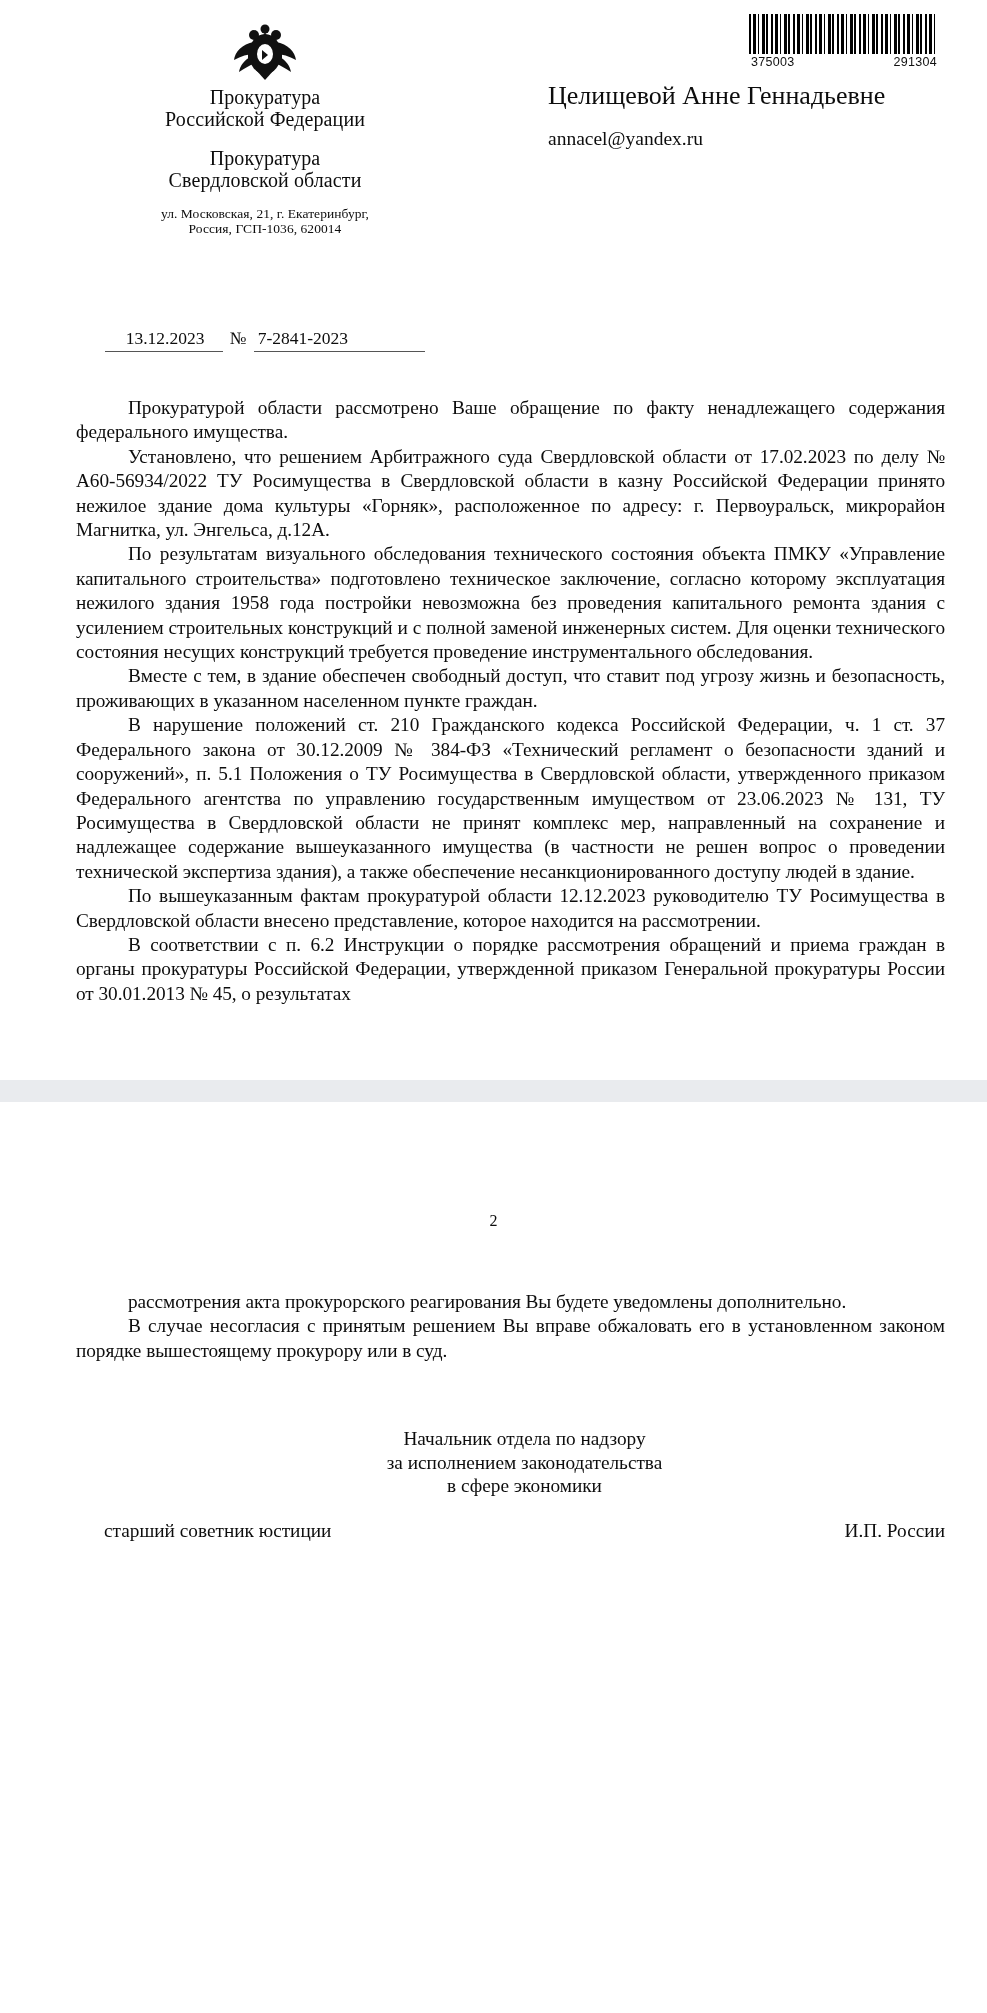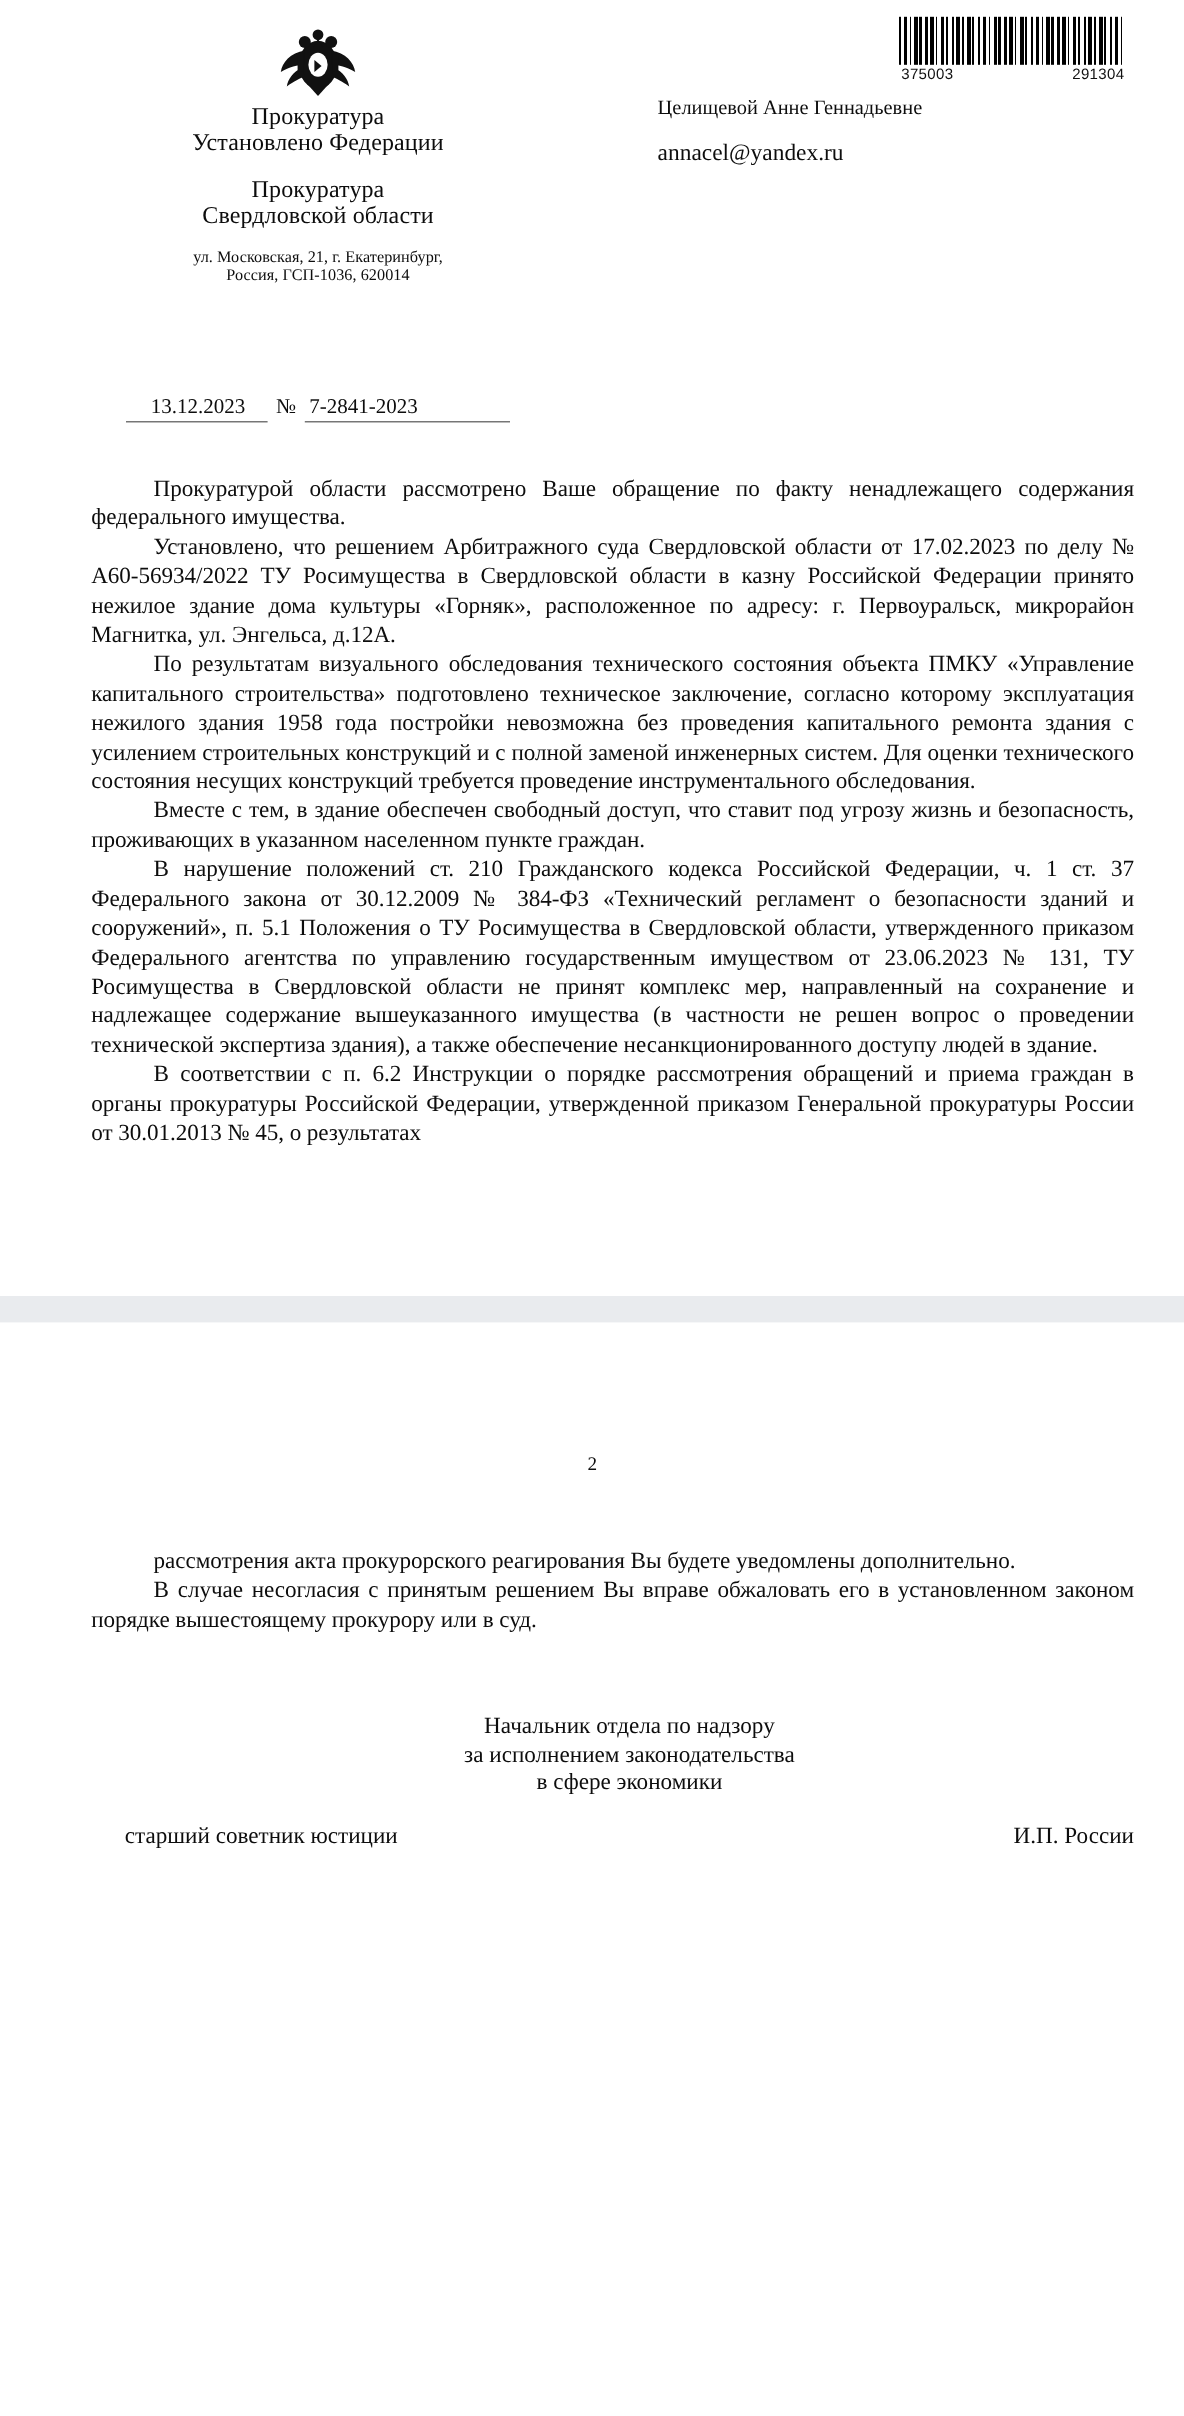--- a/index.html
+++ b/index.html
@@ -86,21 +86,21 @@
     letter-spacing: 0.05px;
   }
 
   .addressee {
     position: absolute;
     left: 548px;
     top: 80px;
     width: 380px;
   }
   .addressee-name {
-    font-size: 17px;
+    font-size: 26px;
     line-height: 1.2;
   }
   .addressee-email {
     font-size: 19.5px;
     margin-top: 17px;
   }
 
   .refline {
     position: absolute;
     left: 105px;
@@ -220,21 +220,21 @@
           <path d="M20 36 C12 40 8 46 7 52 C13 48 18 45 22 44 Z"></path>
           <path d="M46 36 C54 40 58 46 59 52 C53 48 48 45 44 44 Z"></path>
           <path d="M24 50 L33 60 L42 50 Z"></path>
           <rect x="16" y="24" width="5" height="16" rx="2"></rect>
           <rect x="45" y="24" width="5" height="16" rx="2"></rect>
         </g>
         <ellipse cx="33" cy="34" rx="8" ry="10" fill="#fff"></ellipse>
         <path d="M30 30 l6 5 l-6 5 z" fill="#111"></path>
       </svg>
       <div class="org-line">Прокуратура</div>
-      <div class="org-line">Установлено Федерации</div>
+      <div class="org-line">Российской Федерации</div>
       <div class="org-block-2">
         <div class="org-line">Прокуратура</div>
         <div class="org-line">Свердловской области</div>
       </div>
       <div class="addr">
         <div>ул. Московская, 21, г. Екатеринбург,</div>
         <div>Россия, ГСП-1036, 620014</div>
       </div>
     </div>
 
@@ -249,20 +249,21 @@
       <span class="ref-no">7-2841-2023</span>
     </div>
   </div>
 
   <div class="body body-1">
     <p class="para">Прокуратурой области рассмотрено Ваше обращение по факту ненадлежащего содержания федерального имущества.</p>
     <p class="para">Установлено, что решением Арбитражного суда Свердловской области от 17.02.2023 по делу № А60-56934/2022 ТУ Росимущества в Свердловской области в казну Российской Федерации принято нежилое здание дома культуры «Горняк», расположенное по адресу: г. Первоуральск, микрорайон Магнитка, ул. Энгельса, д.12А.</p>
     <p class="para">По результатам визуального обследования технического состояния объекта ПМКУ «Управление капитального строительства» подготовлено техническое заключение, согласно которому эксплуатация нежилого здания 1958 года постройки невозможна без проведения капитального ремонта здания с усилением строительных конструкций и с полной заменой инженерных систем. Для оценки технического состояния несущих конструкций требуется проведение инструментального обследования.</p>
     <p class="para">Вместе с тем, в здание обеспечен свободный доступ, что ставит под угрозу жизнь и безопасность, проживающих в указанном населенном пункте граждан.</p>
     <p class="para">В нарушение положений ст. 210 Гражданского кодекса Российской Федерации, ч. 1 ст. 37 Федерального закона от 30.12.2009 № 384-ФЗ «Технический регламент о безопасности зданий и сооружений», п. 5.1 Положения о  ТУ Росимущества в Свердловской области, утвержденного приказом Федерального агентства по управлению государственным имуществом от 23.06.2023 № 131, ТУ Росимущества в Свердловской области не принят комплекс мер, направленный на сохранение и надлежащее содержание вышеуказанного имущества (в частности не решен вопрос о проведении технической экспертиза здания), а также обеспечение несанкционированного доступу людей в здание.</p>
+    <p class="para">По вышеуказанным фактам прокуратурой области 12.12.2023 руководителю ТУ Росимущества в Свердловской области внесено представление, которое находится на рассмотрении.</p>
     <p class="para">В соответствии с п. 6.2 Инструкции о порядке рассмотрения обращений и приема граждан в органы прокуратуры Российской Федерации, утвержденной приказом Генеральной прокуратуры России от 30.01.2013 № 45, о результатах</p>
   </div>
 
   <div class="reg-stamp">
     <div class="reg-stamp-title">Прокуратура Свердловской области</div>
     <div class="reg-stamp-no">№ 7-2841-2023/20650069/Он6865-23</div>
   </div>
 </div>
 
 <div class="gap"></div>

